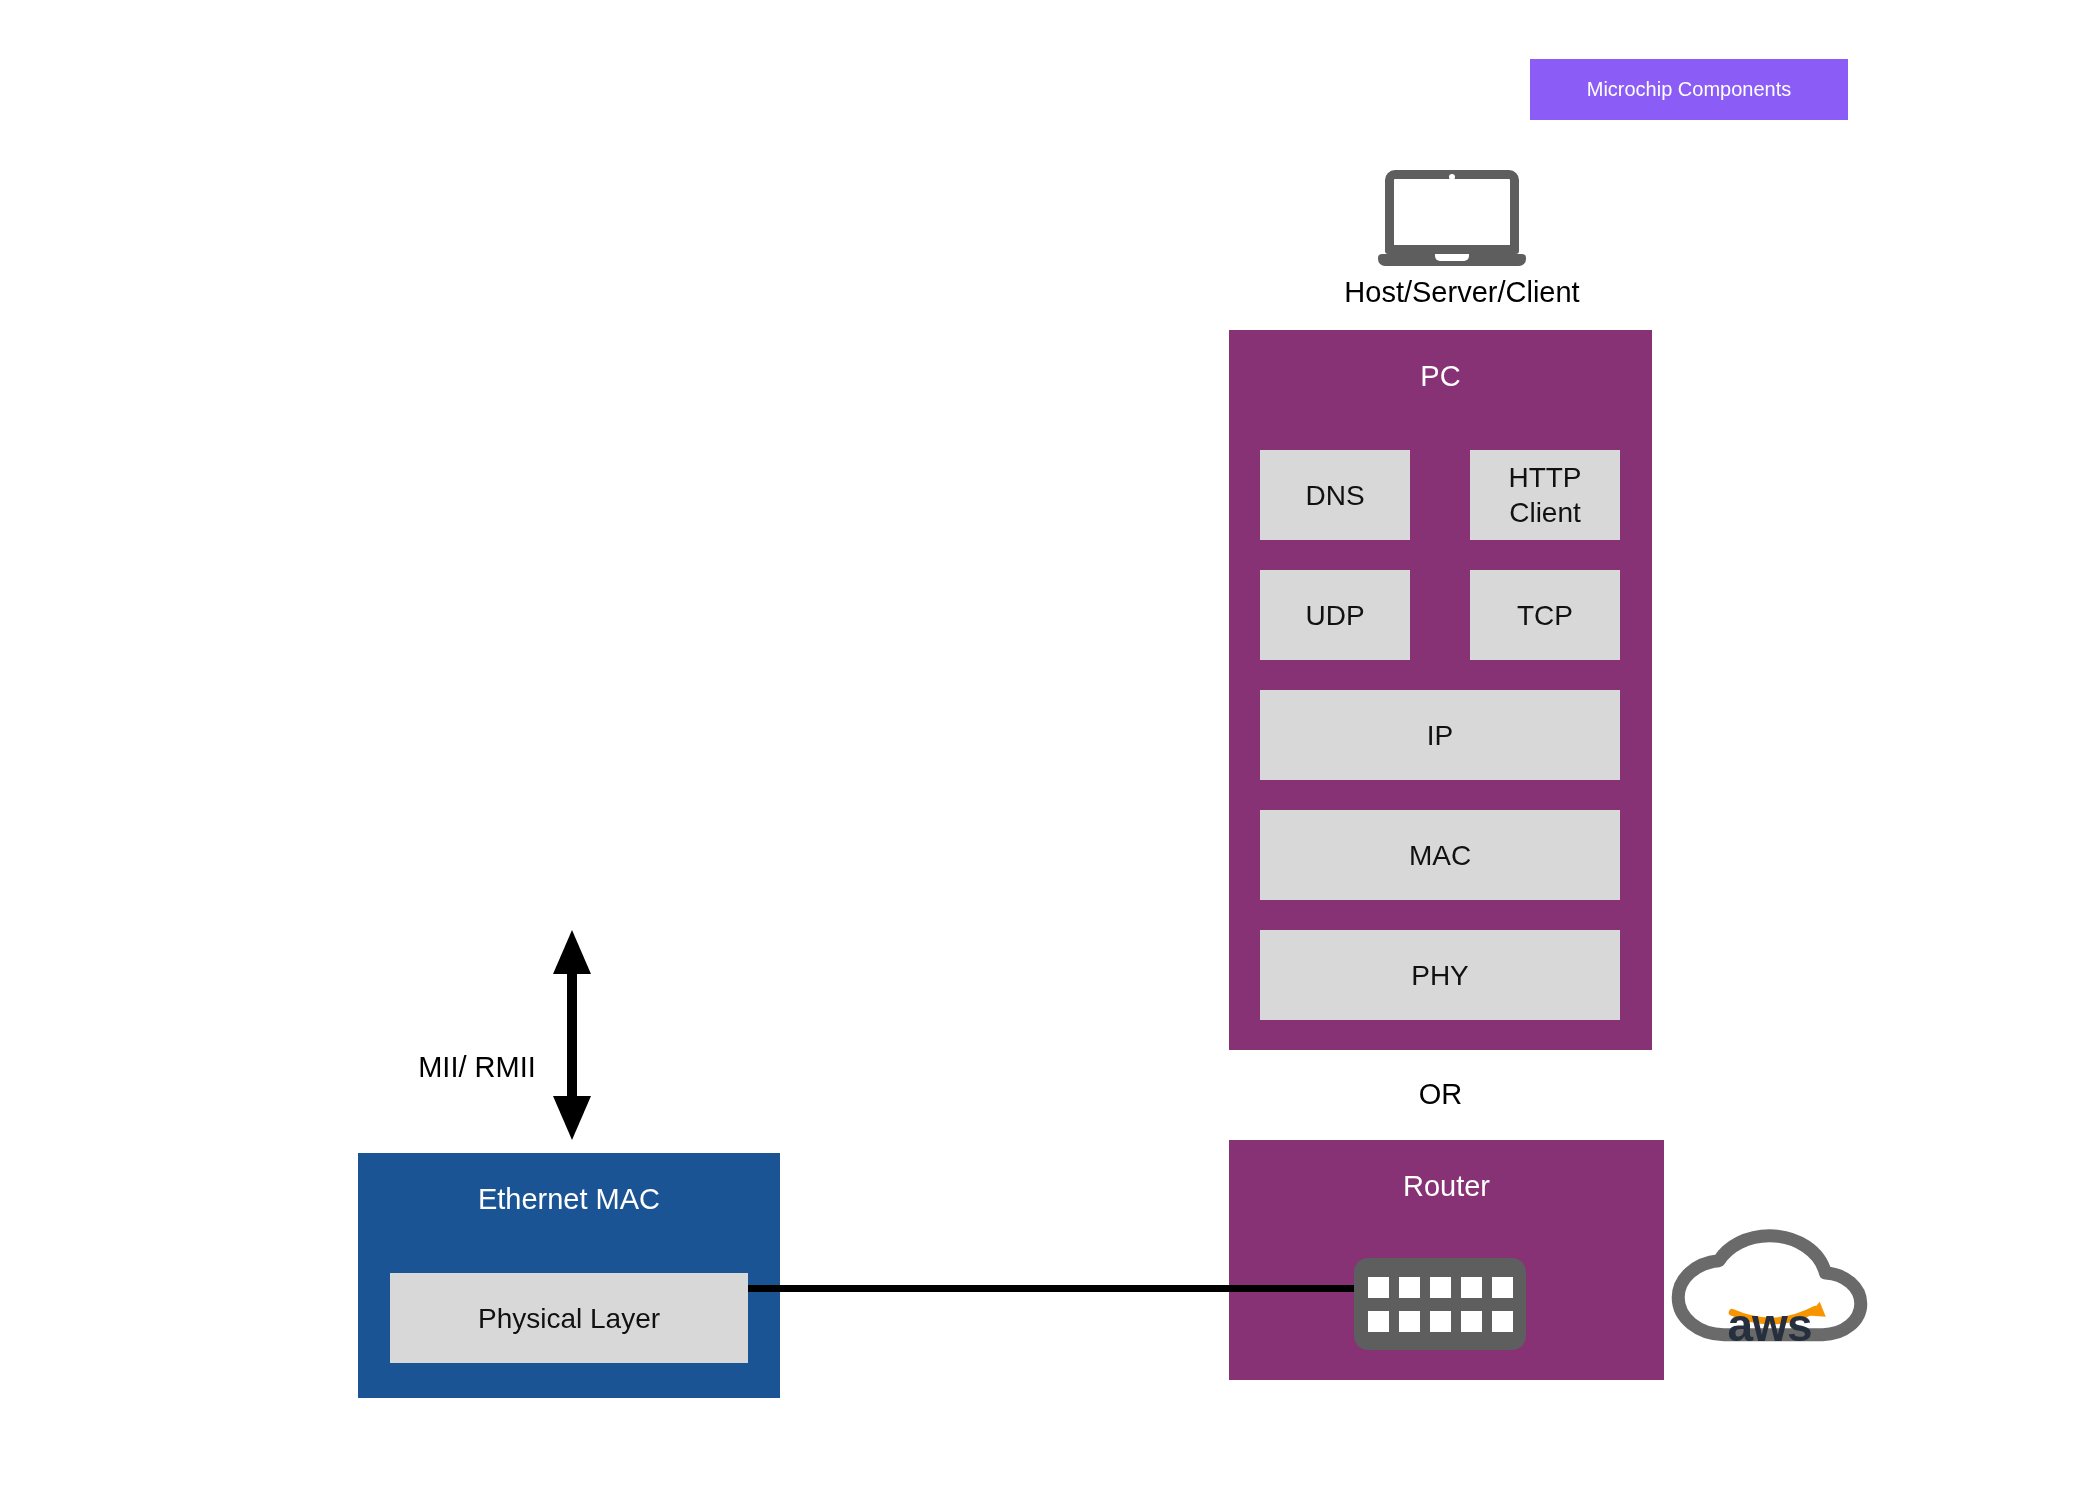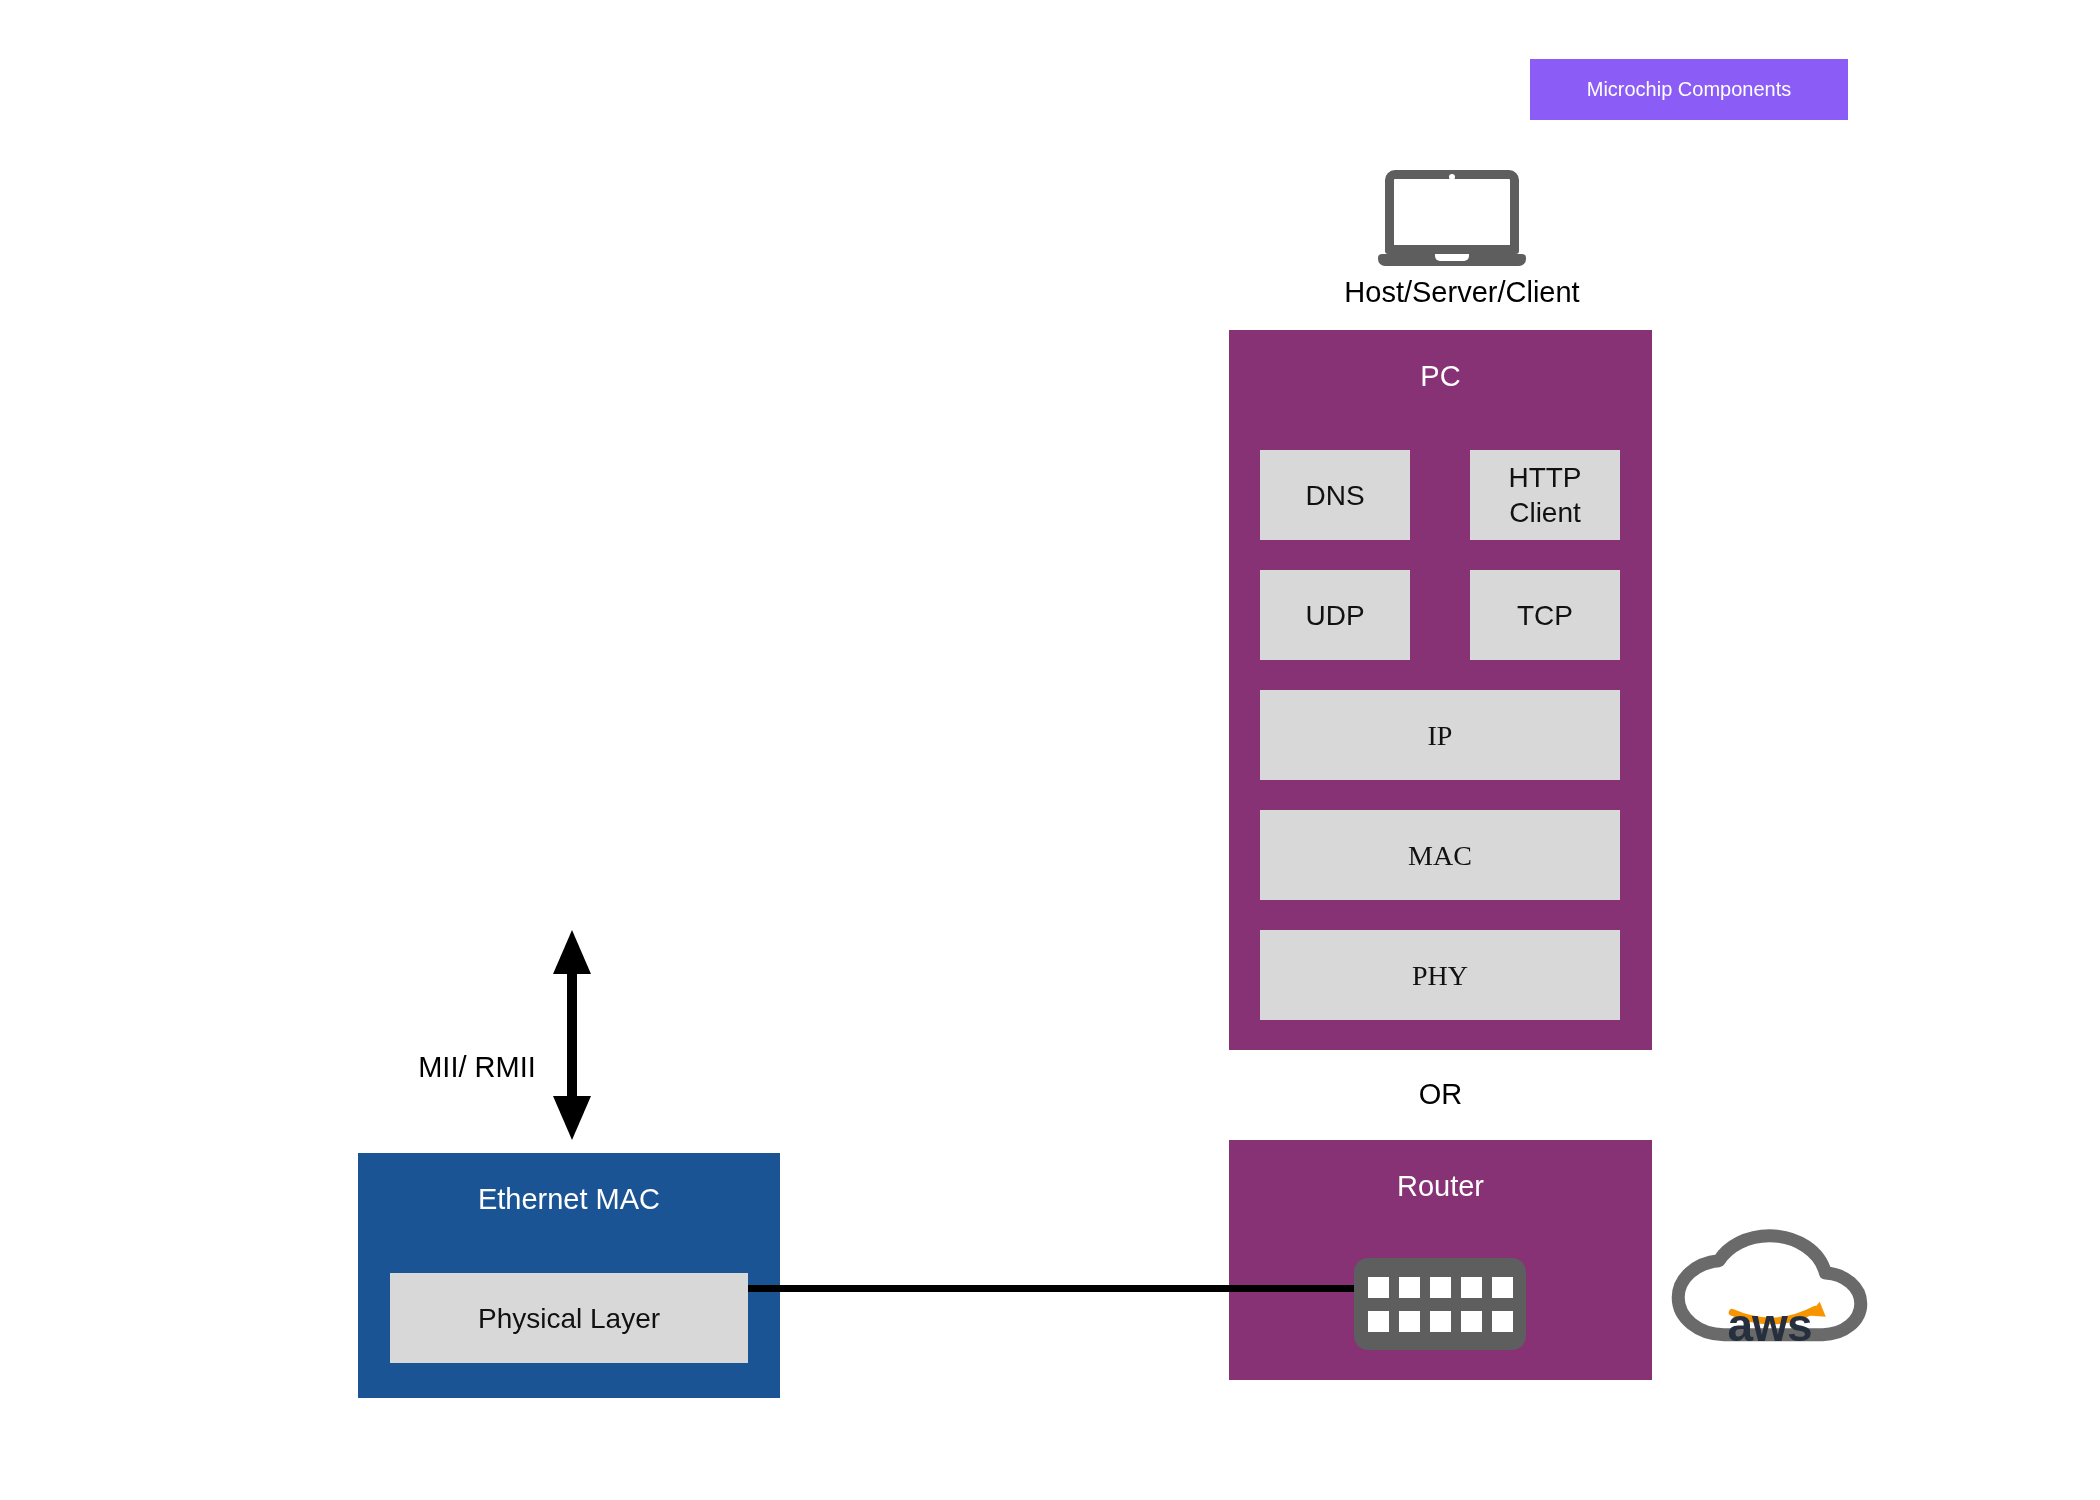--- a/index.html
+++ b/index.html
@@ -27,30 +27,30 @@
 
   
   .bigbox { position:absolute; }
   .blue   { background:#1B5494; }
   .purple { background:#873274; }
   .box-title { position:absolute; top:30px; left:0; width:100%; text-align:center; color:#ffffff; font-size:29px; }
 
   .mcu    { left:358px;  top:330px;  width:422px; height:600px; }
   .pc     { left:1229px; top:330px;  width:423px; height:720px; }
   .emac   { left:358px;  top:1140px; width:422px; height:245px;margin-top:13px; }
-  .router { left:1229px; top:1140px; width:423px; height:240px; }
+  .router { left:1229px; top:1140px; width:423px; height:240px;padding-left:12px; }
 
   .layer, .cell {
     position:absolute; background:#D8D8D8; color:#111;
     display:flex; align-items:center; justify-content:center;
     font-size:28px; text-align:center; line-height:1.25; box-sizing:border-box; padding:0 6px;
   }
   .layer { left:32px; width:358px; height:90px; }
   .cell  { height:90px; }
-  .cell.wide { left:31px; width:360px;font-family:Liberation Serif, serif; }
+  .cell.wide { left:31px; width:360px; }
   .cell.half-l { left:31px;  width:150px; }
   .cell.half-r { left:241px; width:150px; }
 
   
   .arrow { position:absolute; left:553px; top:930px; width:38px; height:210px; }
   .arr-up { position:absolute; left:0; top:0; width:0; height:0;
     border-left:19px solid transparent; border-right:19px solid transparent; border-bottom:44px solid #000; }
   .arr-down { position:absolute; left:0; bottom:0; width:0; height:0;
     border-left:19px solid transparent; border-right:19px solid transparent; border-top:44px solid #000; }
   .arr-shaft { position:absolute; left:14px; top:40px; width:10px; height:130px; background:#000; }

